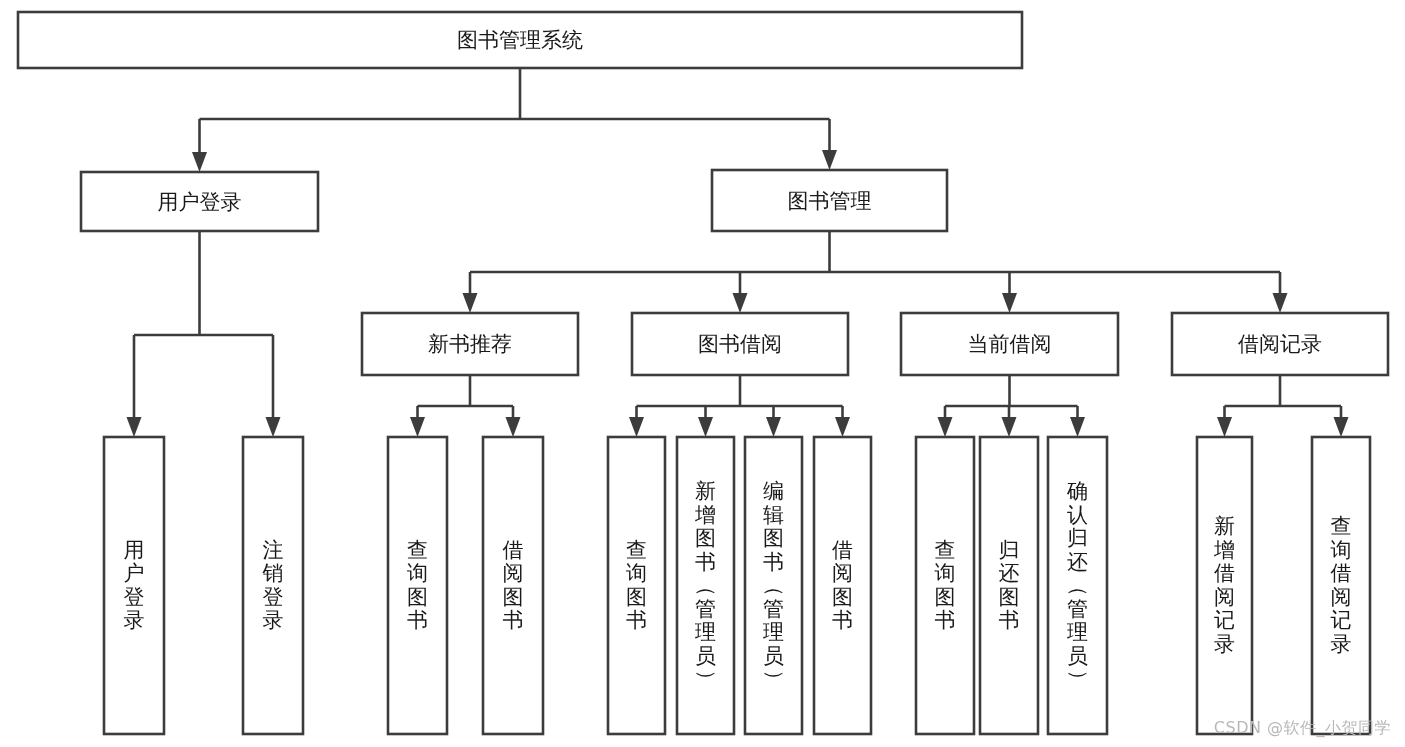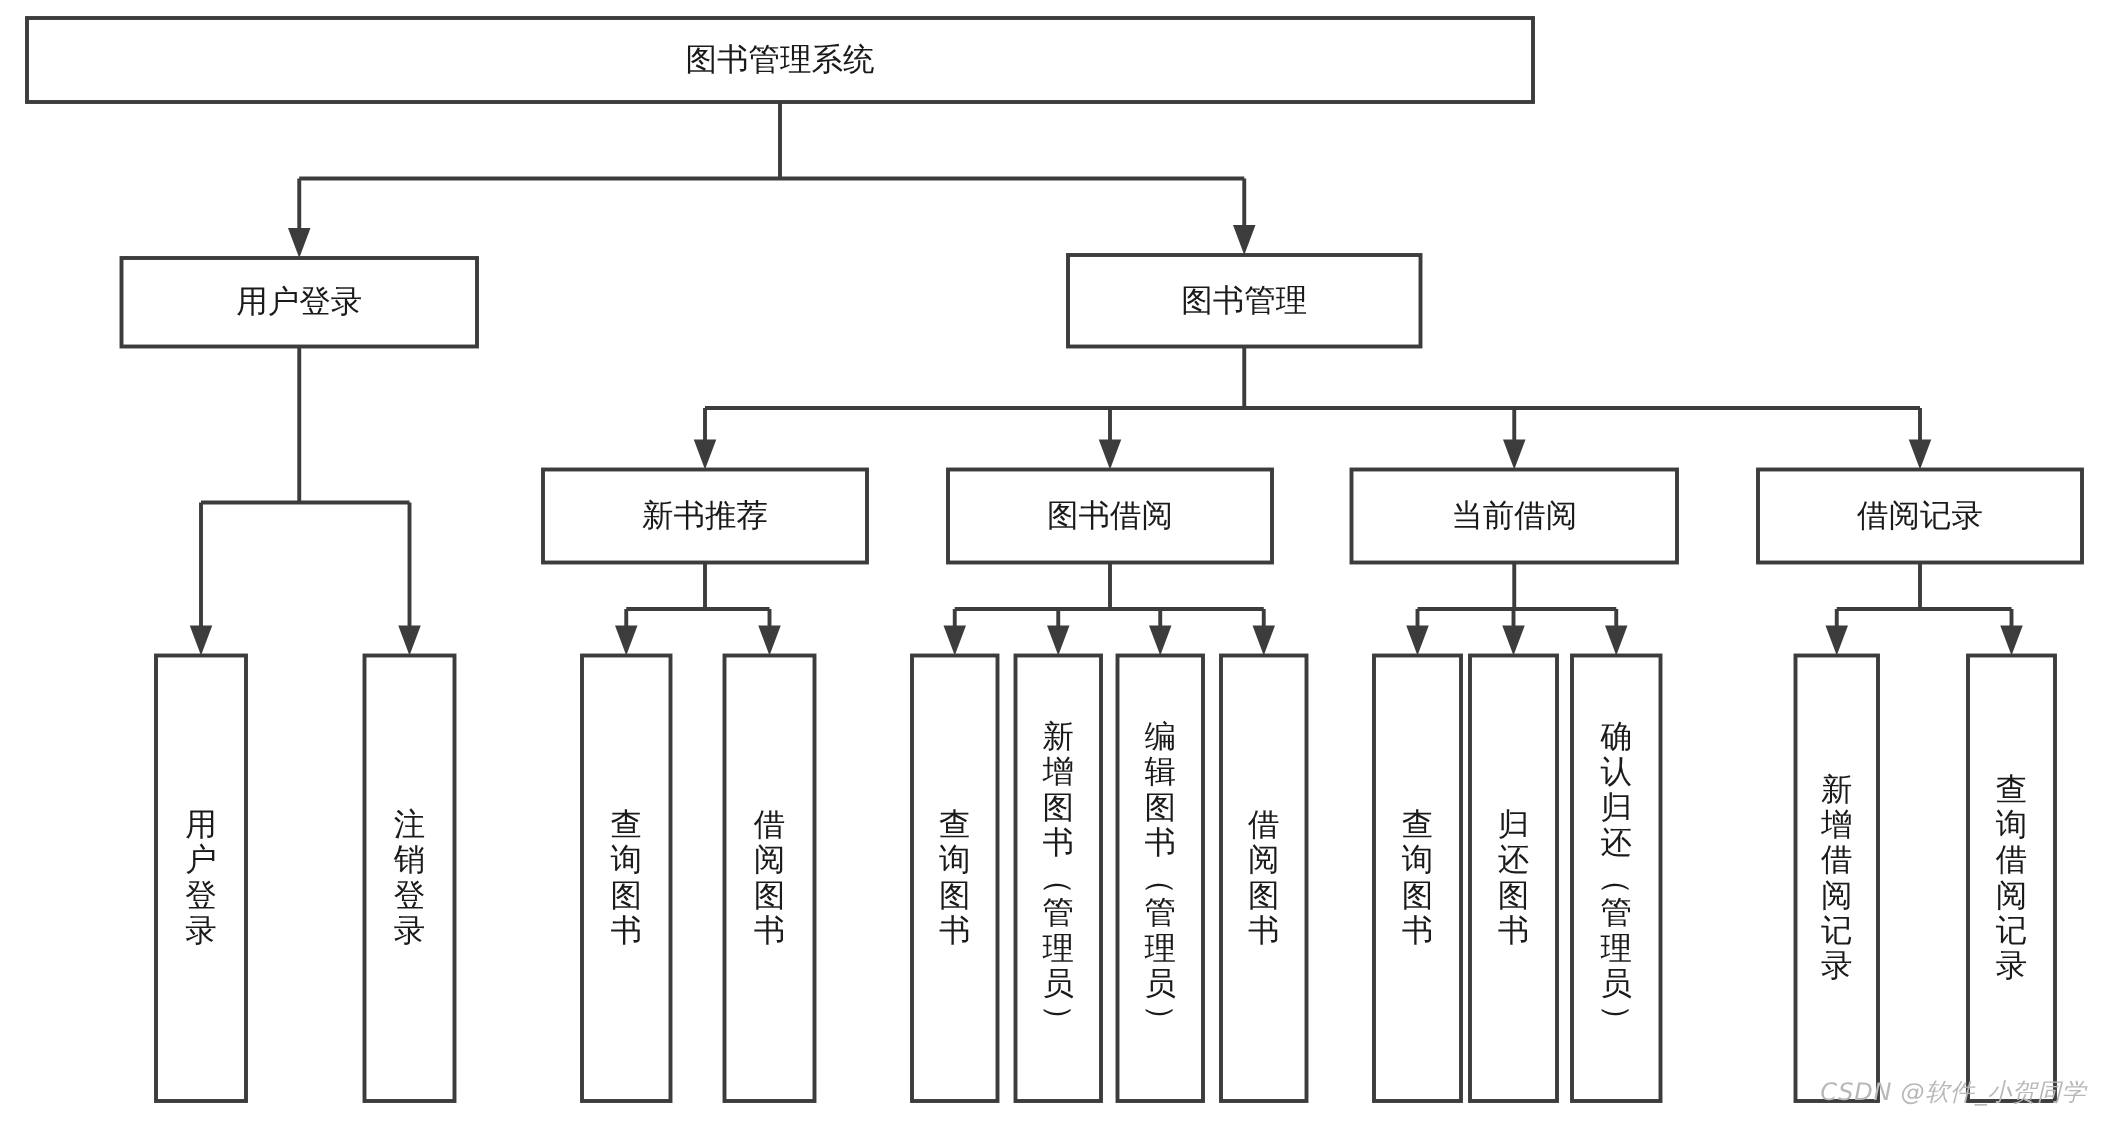--- a/index.html
+++ b/index.html
@@ -59,21 +59,20 @@
   .watermark {
     position: absolute;
     right: 14px;
     bottom: 8px;
     font-family: "DejaVu Sans", "Liberation Sans", sans-serif;
     font-size: 16px;
     color: #b8b8b8;
     letter-spacing: 0.5px;
     white-space: nowrap;
     pointer-events: none;
-    font-style: italic;
   }
 </style>
 </head>
 <body>
 
 <div id="diagram-root">
   <svg id="tree-svg" viewBox="0 0 1405 747">
     <g id="connector-layer">
         <line x1="520" y1="68" x2="520" y2="119" class="connector"></line>
         <line x1="199.5" y1="119" x2="829.5" y2="119" class="connector"></line>

